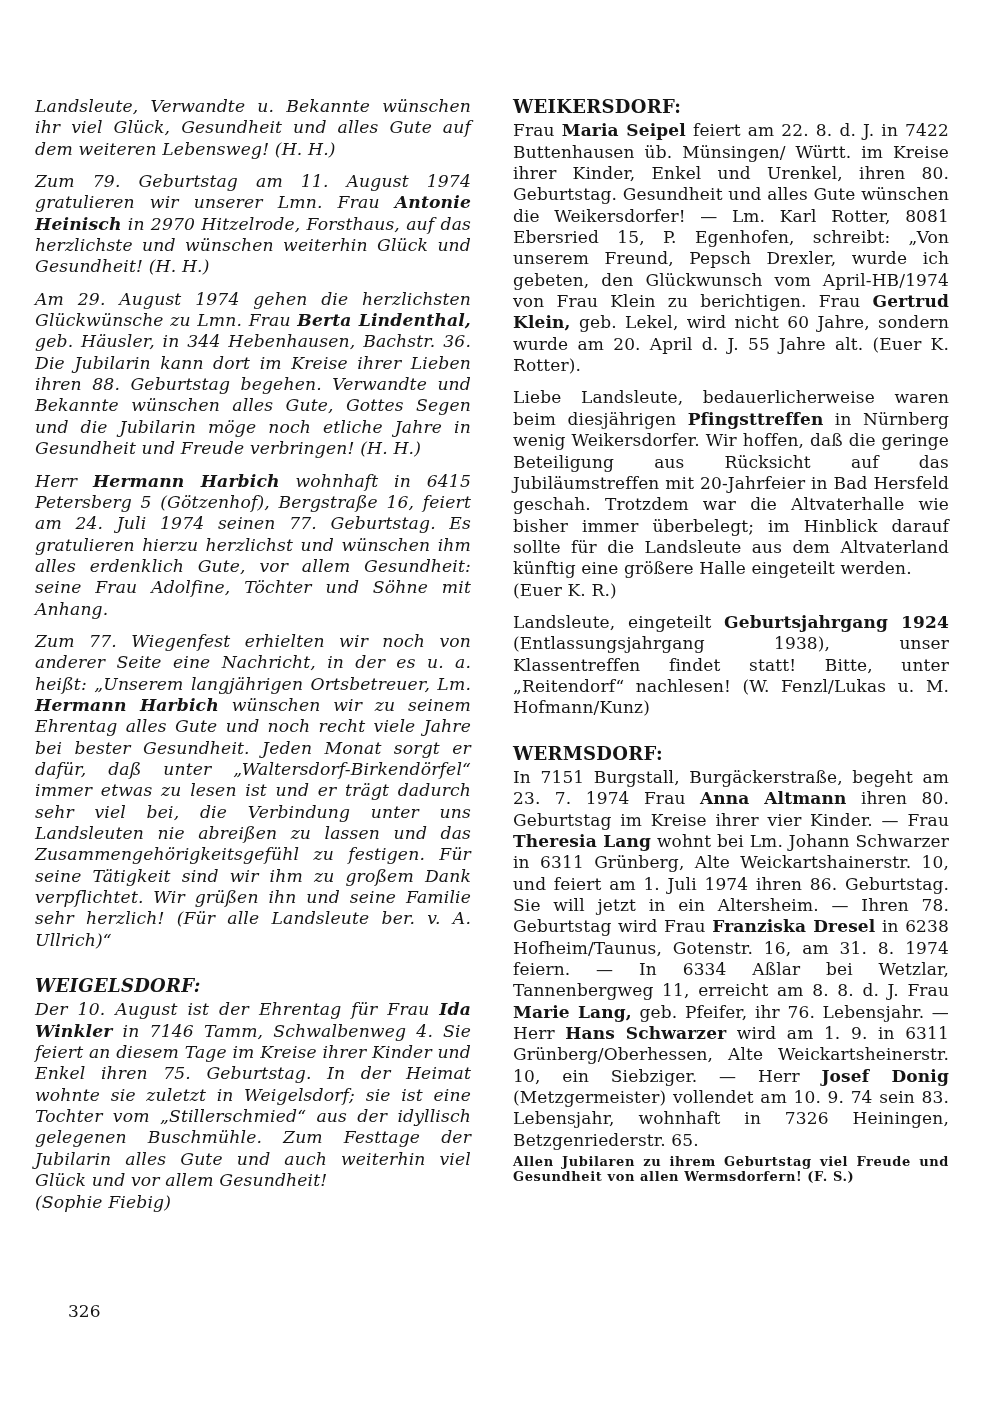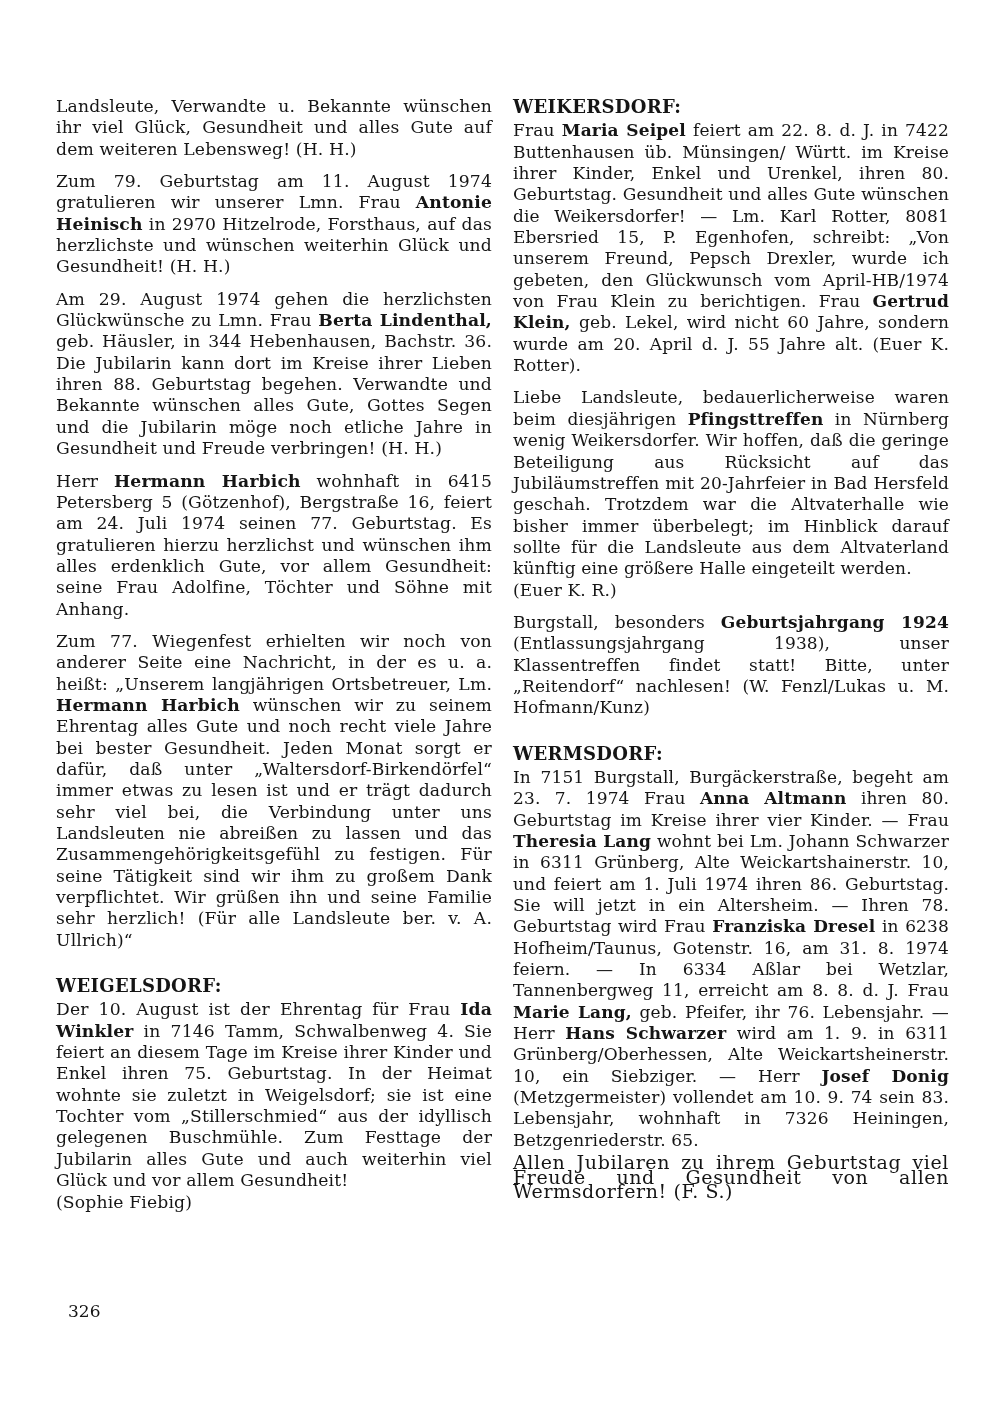--- a/index.html
+++ b/index.html
@@ -1,28 +1,28 @@
 <!DOCTYPE html>
 <html><head>
 <meta charset="utf-8">
 <style>
   html, body { margin: 0; padding: 0; background: #ffffff; }
   body { width: 1000px; height: 1413px; position: relative; overflow: hidden;
          font-family: "DejaVu Serif", "Liberation Serif", serif; color: #151515; }
   .col { position: absolute; top: 96px; width: 436px; font-size: 17.2px; line-height: 21.35px;
          letter-spacing: 0.15px; text-align: justify; }
-  .col.left { left: 56px; }
+  .col.left { left: 35px; font-style: italic; }
   .col.right { left: 513px; }
   .col.right { font-size: 17px; }
   p { margin: 0 0 11px 0; hyphens: manual; }
   p.tight { margin-bottom: 0; }
   .heading { font-weight: bold; font-size: 18px; margin: 0 0 3px 0; letter-spacing: 0.3px; }
   b { font-weight: bold; }
   .sign { }
-  .small { font-size: 19px; line-height: 14.6px; letter-spacing: 0.6px; margin-top: 4px; }
+  .small { font-size: 13px; line-height: 14.6px; letter-spacing: 0.6px; margin-top: 4px; font-weight: bold; }
   .pagenum { position: absolute; left: 68px; top: 1301px; font-size: 17px; font-weight: normal; }
   .gap-heading { margin-top: 24px; }
 </style>
 </head>
 <body>
 
 <div class="col left">
   <p>Landsleute, Verwandte u. Bekannte wünschen ihr viel Glück, Gesundheit und alles Gute auf dem weiteren Lebensweg! (H. H.)</p>
 
   <p><span>Zum 79. Geburtstag am 11. August 1974 gratulieren wir unserer Lmn. Frau </span><b>Antonie Heinisch</b><span> in 2970 Hitzelrode, Forsthaus, auf das herzlichste und wünschen weiterhin Glück und Gesundheit! (H. H.)</span></p>
@@ -38,20 +38,20 @@
   <p class="sign">(Sophie Fiebig)</p>
 </div>
 
 <div class="col right">
   <div class="heading">WEIKERSDORF:</div>
   <p><span>Frau </span><b>Maria Seipel</b><span> feiert am 22. 8. d. J. in 7422 Buttenhausen üb. Münsingen/ Württ. im Kreise ihrer Kinder, Enkel und Urenkel, ihren 80. Geburtstag. Gesundheit und alles Gute wünschen die Weikersdorfer! — Lm. Karl Rotter, 8081 Ebersried 15, P. Egenhofen, schreibt: „Von unserem Freund, Pepsch Drexler, wurde ich gebeten, den Glückwunsch vom April-HB/1974 von Frau Klein zu berichtigen. Frau </span><b>Gertrud Klein,</b><span> geb. Lekel, wird nicht 60 Jahre, sondern wurde am 20. April d. J. 55 Jahre alt. (Euer K. Rotter).</span></p>
 
   <p class="tight"><span>Liebe Landsleute, bedauerlicherweise waren beim diesjährigen </span><b>Pfingsttreffen</b><span> in Nürnberg wenig Weikersdorfer. Wir hoffen, daß die geringe Beteiligung aus Rücksicht auf das Jubiläumstreffen mit 20-Jahrfeier in Bad Hersfeld geschah. Trotzdem war die Altvaterhalle wie bisher immer überbelegt; im Hinblick darauf sollte für die Landsleute aus dem Altvaterland künftig eine größere Halle eingeteilt werden.</span></p>
   <p class="sign">(Euer K. R.)</p>
 
-  <p><span>Burgstall, besonders </span><b>Geburtsjahrgang 1924</b><span> (Entlassungsjahrgang 1938), unser Klassentreffen findet statt! Bitte, unter „Reitendorf“ nachlesen! (W. Fenzl/Lukas u. M. Hofmann/Kunz)</span></p>
+  <p><span>Landsleute, eingeteilt </span><b>Geburtsjahrgang 1924</b><span> (Entlassungsjahrgang 1938), unser Klassentreffen findet statt! Bitte, unter „Reitendorf“ nachlesen! (W. Fenzl/Lukas u. M. Hofmann/Kunz)</span></p>
 
   <div class="heading gap-heading">WERMSDORF:</div>
   <p class="tight"><span>In 7151 Burgstall, Burgäckerstraße, begeht am 23. 7. 1974 Frau </span><b>Anna Altmann</b><span> ihren 80. Geburtstag im Kreise ihrer vier Kinder. — Frau </span><b>Theresia Lang</b><span> wohnt bei Lm. Johann Schwarzer in 6311 Grünberg, Alte Weickartshainerstr. 10, und feiert am 1. Juli 1974 ihren 86. Geburtstag. Sie will jetzt in ein Altersheim. — Ihren 78. Geburtstag wird Frau </span><b>Franziska Dresel</b><span> in 6238 Hofheim/Taunus, Gotenstr. 16, am 31. 8. 1974 feiern. — In 6334 Aßlar bei Wetzlar, Tannenbergweg 11, erreicht am 8. 8. d. J. Frau </span><b>Marie Lang,</b><span> geb. Pfeifer, ihr 76. Lebensjahr. — Herr </span><b>Hans Schwarzer</b><span> wird am 1. 9. in 6311 Grünberg/Oberhessen, Alte Weickartsheinerstr. 10, ein Siebziger. — Herr </span><b>Josef Donig</b><span> (Metzgermeister) vollendet am 10. 9. 74 sein 83. Lebensjahr, wohnhaft in 7326 Heiningen, Betzgenriederstr. 65.</span></p>
   <p class="small">Allen Jubilaren zu ihrem Geburtstag viel Freude und Gesundheit von allen Wermsdorfern! (F. S.)</p>
 </div>
 
 <div class="pagenum">326</div>
 
 </body></html>

